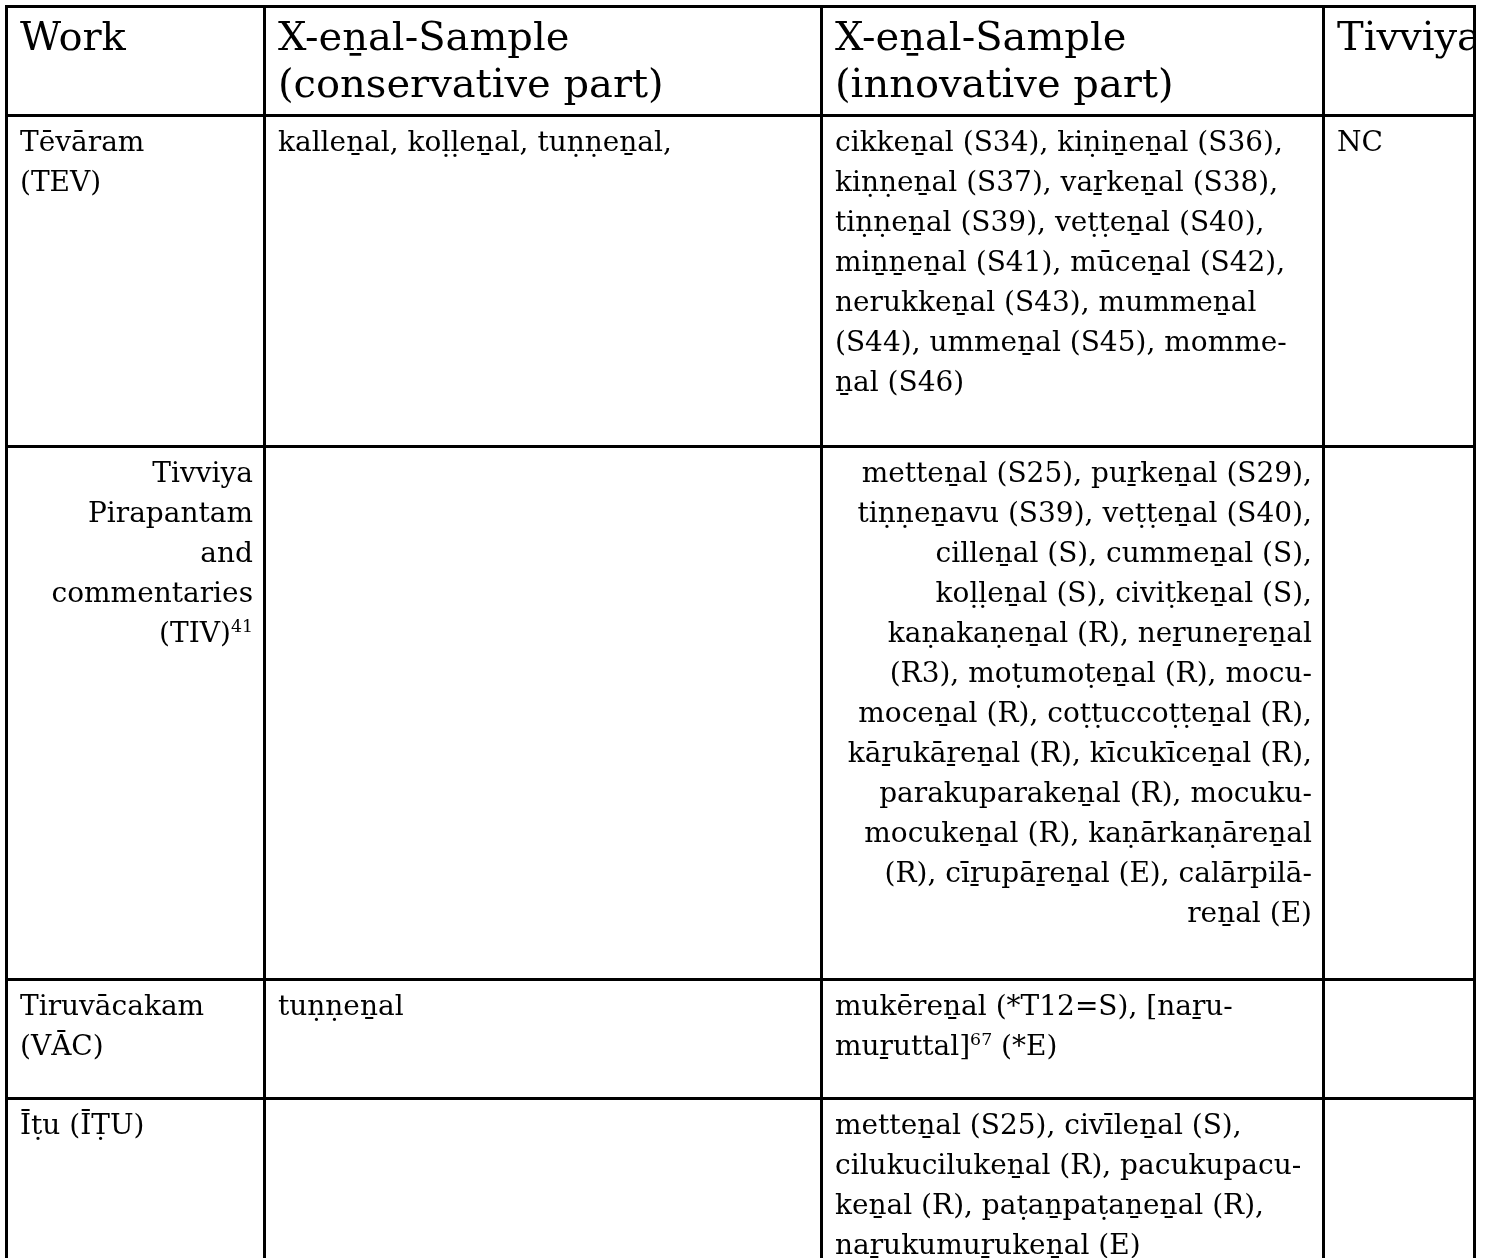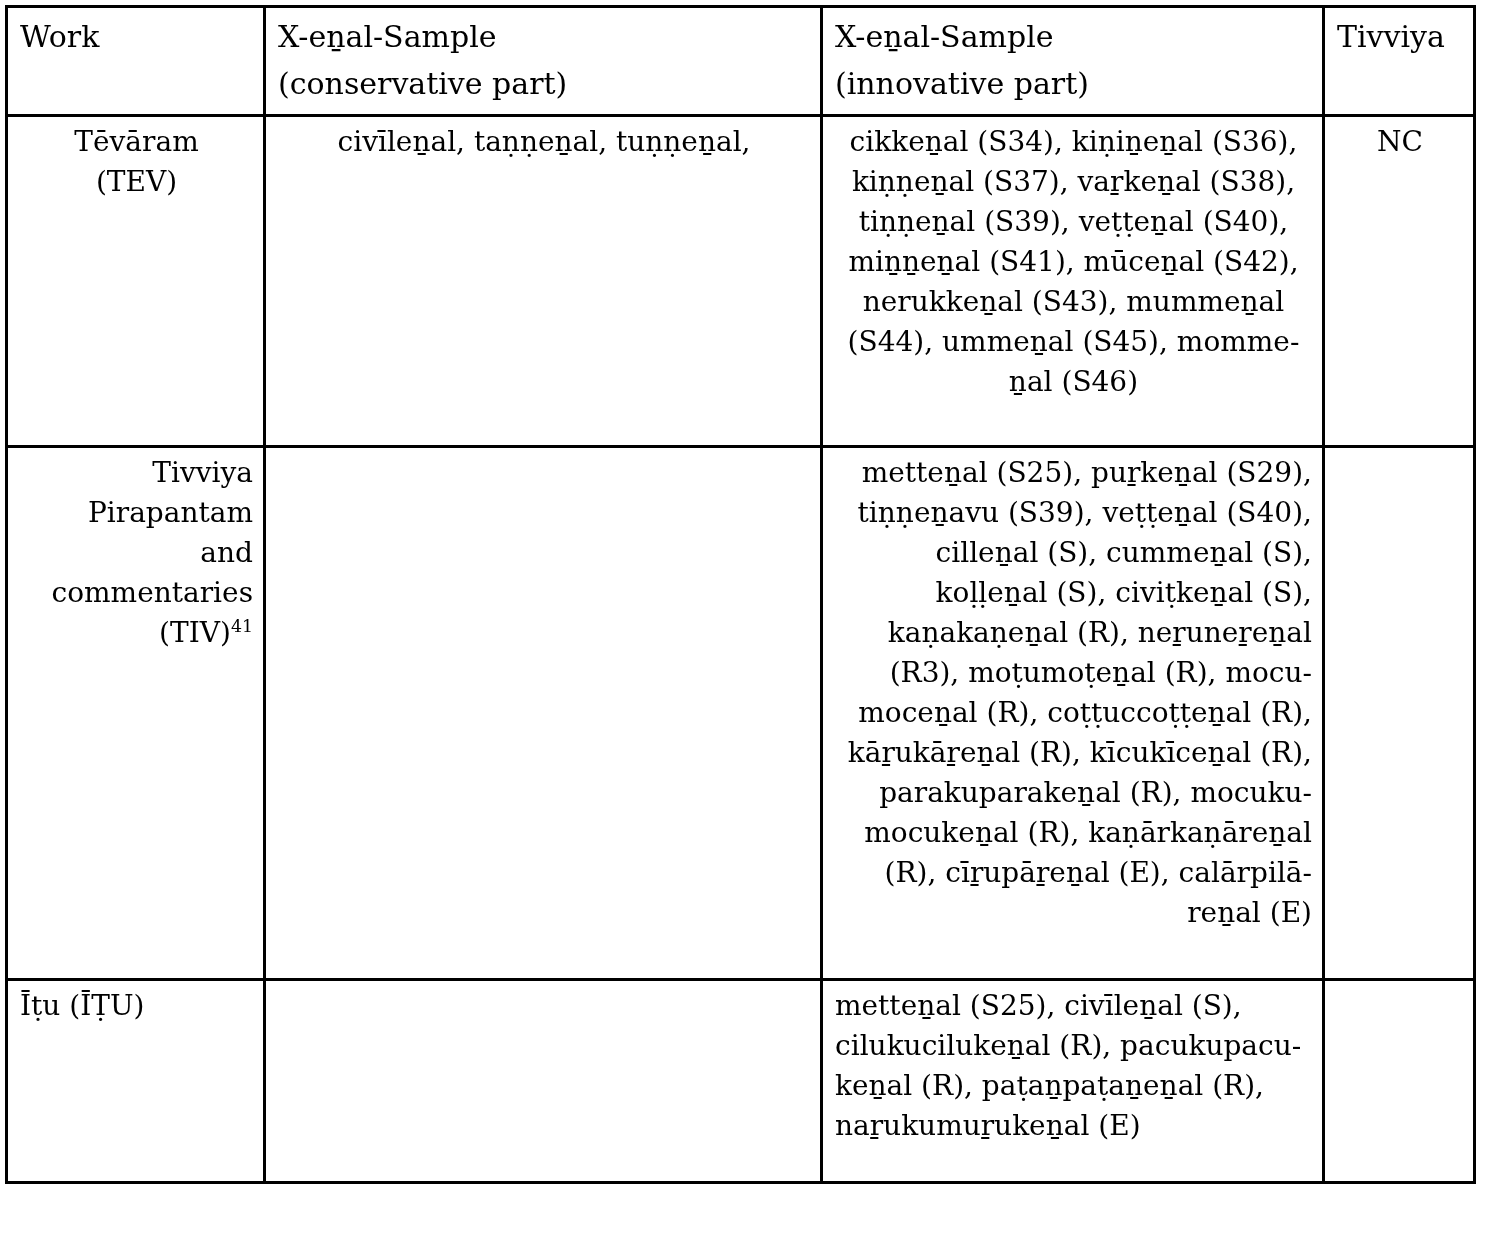--- a/index.html
+++ b/index.html
@@ -33,35 +33,35 @@
     border: 3px solid #000000;
     vertical-align: top;
     padding: 5px 10px 5px 12px;
     font-size: 28px;
     line-height: 40px;
     font-weight: normal;
     text-align: left;
     overflow: hidden;
   }
   table.ling th {
-    font-size: 30px;
+    font-size: 40px;
     line-height: 47px;
     height: 96px;
   }
   .pre { white-space: pre-line; }
   .just { text-align: justify; }
   .it { }
   .rm { font-style: normal; }
   sup.sp {
     font-style: normal;
     font-size: 0.62em;
     line-height: 0;
     vertical-align: super;
   }
-  tr.r-tev  td { height: 318px; text-align: center; }
+  tr.r-tev  td { height: 318px; }
   tr.r-tiv  td { height: 520px; text-align: right; }
   tr.r-vac  td { height: 106px; }
   tr.r-itu  td { height: 190px; }
 </style>
 </head>
 <body>
 
 <div id="page">
   <table class="ling">
     <colgroup>
@@ -77,34 +77,41 @@
 (conservative part)</span></th>
         <th class="pre"><span class="it">X-eṉal</span><span class="rm">-Sample
 (innovative part)</span></th>
         <th class="pre"><span class="rm">Tivviya</span></th>
       </tr>
     </thead>
     <tbody>
       <tr class="r-tev">
         <td class="pre"><span class="it">Tēvāram
 </span><span class="rm">(TEV)</span></td>
-        <td><span class="it">civīleṉal, taṇṇeṉal, tuṇṇeṉal,</span></td>
+        <td><span class="it">kalleṉal, koḷḷeṉal, tuṇṇeṉal,</span></td>
         <td class="just"><span class="it">cikkeṉal </span><span class="rm">(S34), </span><span class="it">kiṇiṉeṉal </span><span class="rm">(S36), </span><span class="it">kiṇṇeṉal </span><span class="rm">(S37), </span><span class="it">vaṟkeṉal </span><span class="rm">(S38), </span><span class="it">tiṇṇeṉal </span><span class="rm">(S39), </span><span class="it">veṭṭeṉal </span><span class="rm">(S40), </span><span class="it">miṉṉeṉal </span><span class="rm">(S41), </span><span class="it">mūceṉal </span><span class="rm">(S42), </span><span class="it">nerukkeṉal </span><span class="rm">(S43), </span><span class="it">mummeṉal </span><span class="rm">(S44), </span><span class="it">ummeṉal </span><span class="rm">(S45), </span><span class="it">momme-ṉal </span><span class="rm">(S46)</span></td>
         <td><span class="rm">NC</span></td>
       </tr>
       <tr class="r-tiv">
         <td class="pre"><span class="it">Tivviya
 Pirapantam
 </span><span class="rm">and
 commentaries
 (TIV)</span><sup class="sp">41</sup></td>
         <td></td>
         <td class="just"><span class="it">metteṉal (S25), puṟkeṉal (S29), tiṇṇeṉavu (S39), veṭṭeṉal (S40), cilleṉal (S), cummeṉal (S), koḷḷeṉal (S), civiṭkeṉal (S), kaṇakaṇeṉal (R), neṟuneṟeṉal (R3), moṭumoṭeṉal (R), mocu-moceṉal (R), coṭṭuccoṭṭeṉal (R), kāṟukāṟeṉal (R), kīcukīceṉal (R), parakuparakeṉal (R), mocuku-mocukeṉal (R), kaṇārkaṇāreṉal (R), cīṟupāṟeṉal (E), calārpilā-reṉal (E)</span></td>
         <td></td>
       </tr>
+      <tr class="r-vac">
+        <td class="pre"><span class="it">Tiruvācakam
+</span><span class="rm">(VĀC)</span></td>
+        <td><span class="it">tuṇṇeṉal</span></td>
+        <td class="just"><span class="it">mukēreṉal </span><span class="rm">(*T12=S), [</span><span class="it">naṟu-muṟuttal</span><span class="rm">]</span><sup class="sp">67</sup><span class="rm"> (*E)</span></td>
+        <td></td>
+      </tr>
       <tr class="r-itu">
         <td class="pre"><span class="it">Īṭu </span><span class="rm">(ĪṬU)</span></td>
         <td></td>
         <td class="just"><span class="it">metteṉal (S25), civīleṉal (S), cilukucilukeṉal (R), pacukupacu-keṉal (R), paṭaṉpaṭaṉeṉal (R), naṟukumuṟukeṉal (E)</span></td>
         <td></td>
       </tr>
     </tbody>
   </table>
 </div>
 

